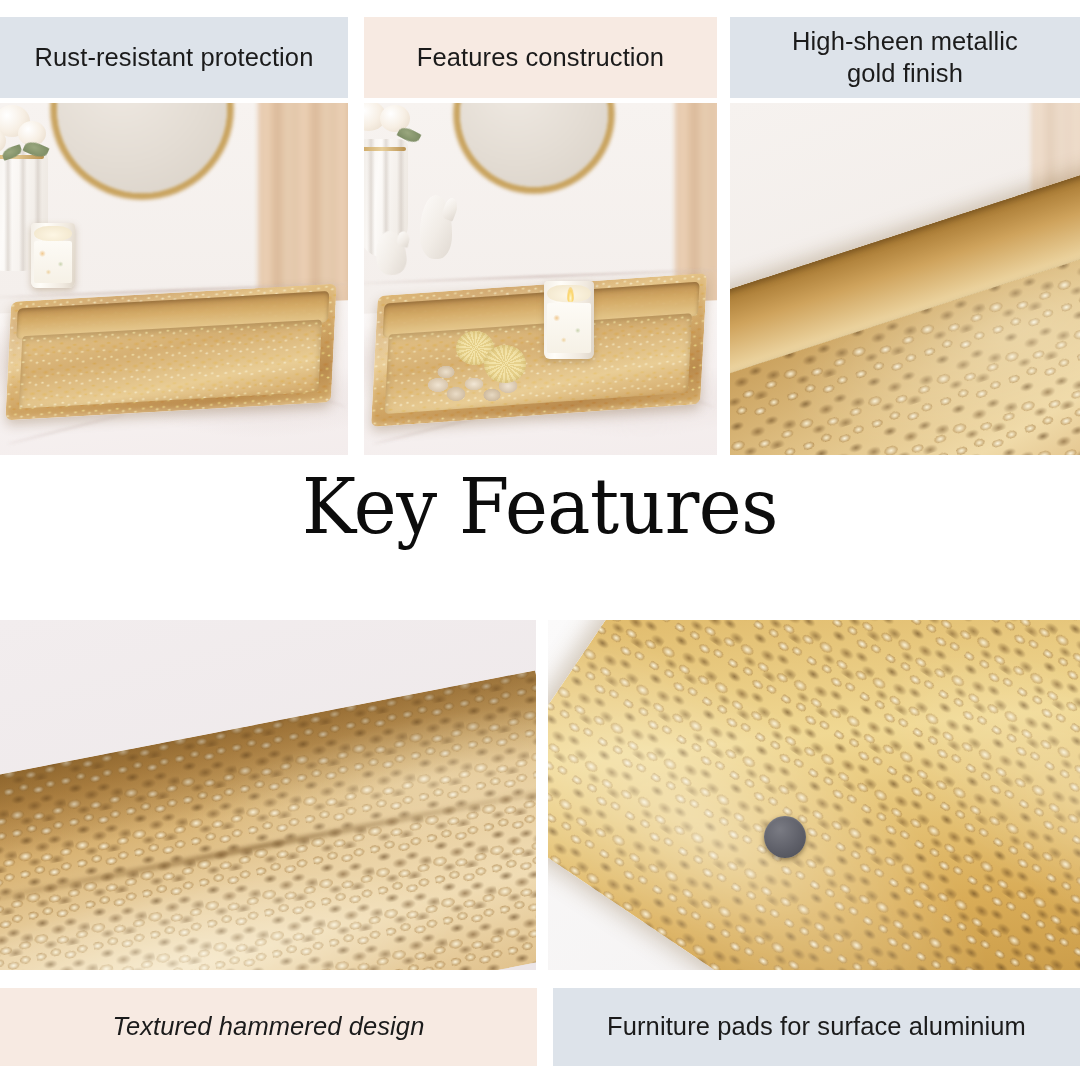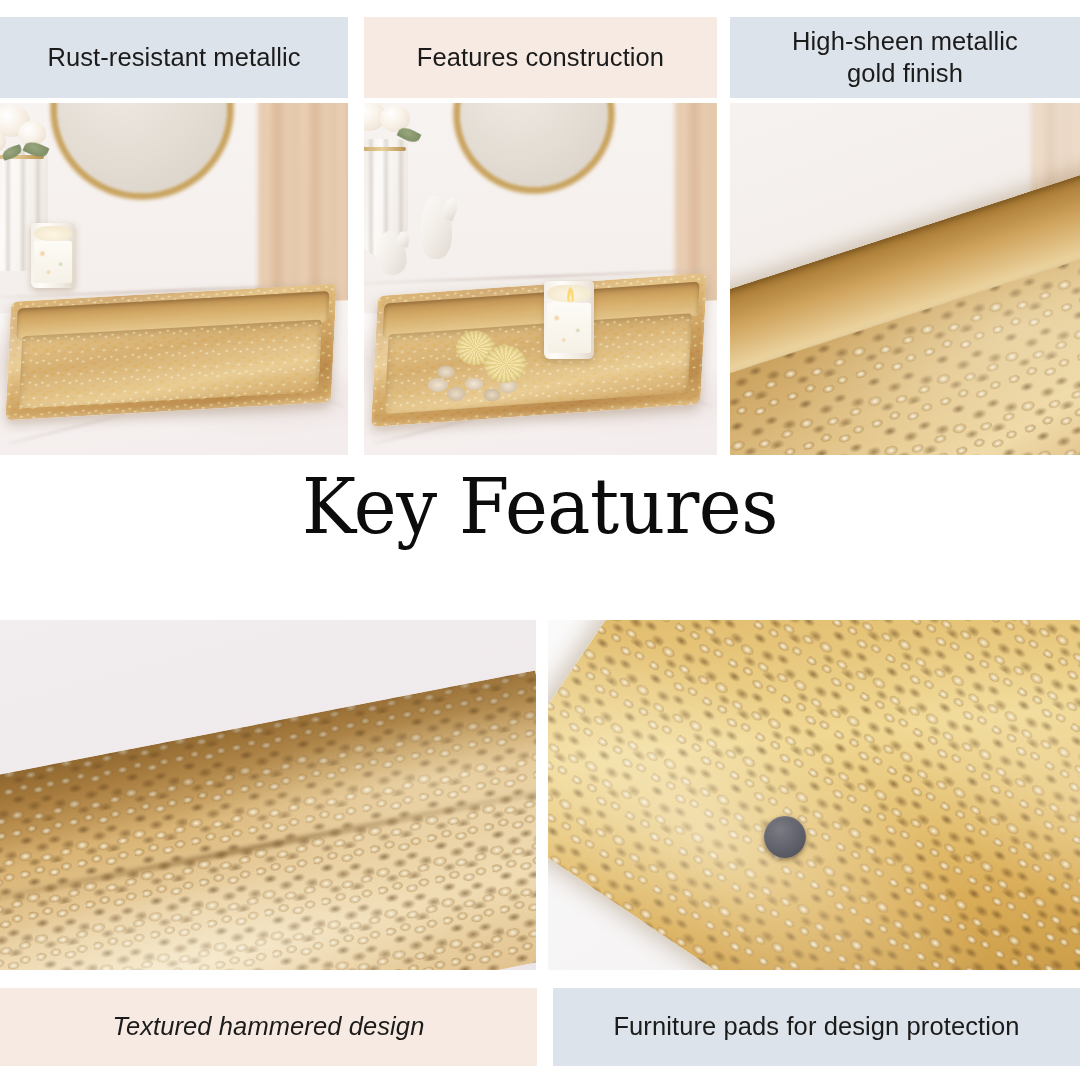--- a/index.html
+++ b/index.html
@@ -336,21 +336,21 @@
     font-size: 23px;
     letter-spacing: 4.6px;
     color: #141414;
   }
 </style>
 </head>
 <body>
 
 <div class="page">
 
-  <div class="caption cap-top cap-top-1 cap-blue">Rust-resistant metallic</div>
+  <div class="caption cap-top cap-top-1 cap-blue">Rust-resistant protection</div>
 
   <div class="caption cap-top cap-top-2 cap-peach">Features construction</div>
 
   <div class="caption cap-top cap-top-3 cap-blue" style="white-space: pre-line;">High-sheen metallic
 gold finish</div>
 
   <div class="photo ph-top ph-t1">
     <div class="wall"></div>
 
     <div class="curtain" style="left:74%; width:30%;"></div>
@@ -470,15 +470,15 @@
       <div class="macro-gold" style="background:linear-gradient(140deg,#c69443 0%,#dcb362 20%,#f0d893 42%,#d9ac57 64%,#c0913f 84%,#d6ad66 100%);"></div>
       <div class="macro-speck" style="background-size:64px 46px;"></div>
       <div class="macro-gloss"></div>
     </div>
 
     <div class="pad" style="left:216px; top:196px; width:42px; height:42px;"></div>
   </div>
 
   <div class="caption cap-bot cap-bot-1 cap-peach">Textured hammered design</div>
 
-  <div class="caption cap-bot cap-bot-2 cap-blue">Furniture pads for design protection</div>
+  <div class="caption cap-bot cap-bot-2 cap-blue">Furniture pads for surface aluminium</div>
 
 </div>
 
 </body></html>

